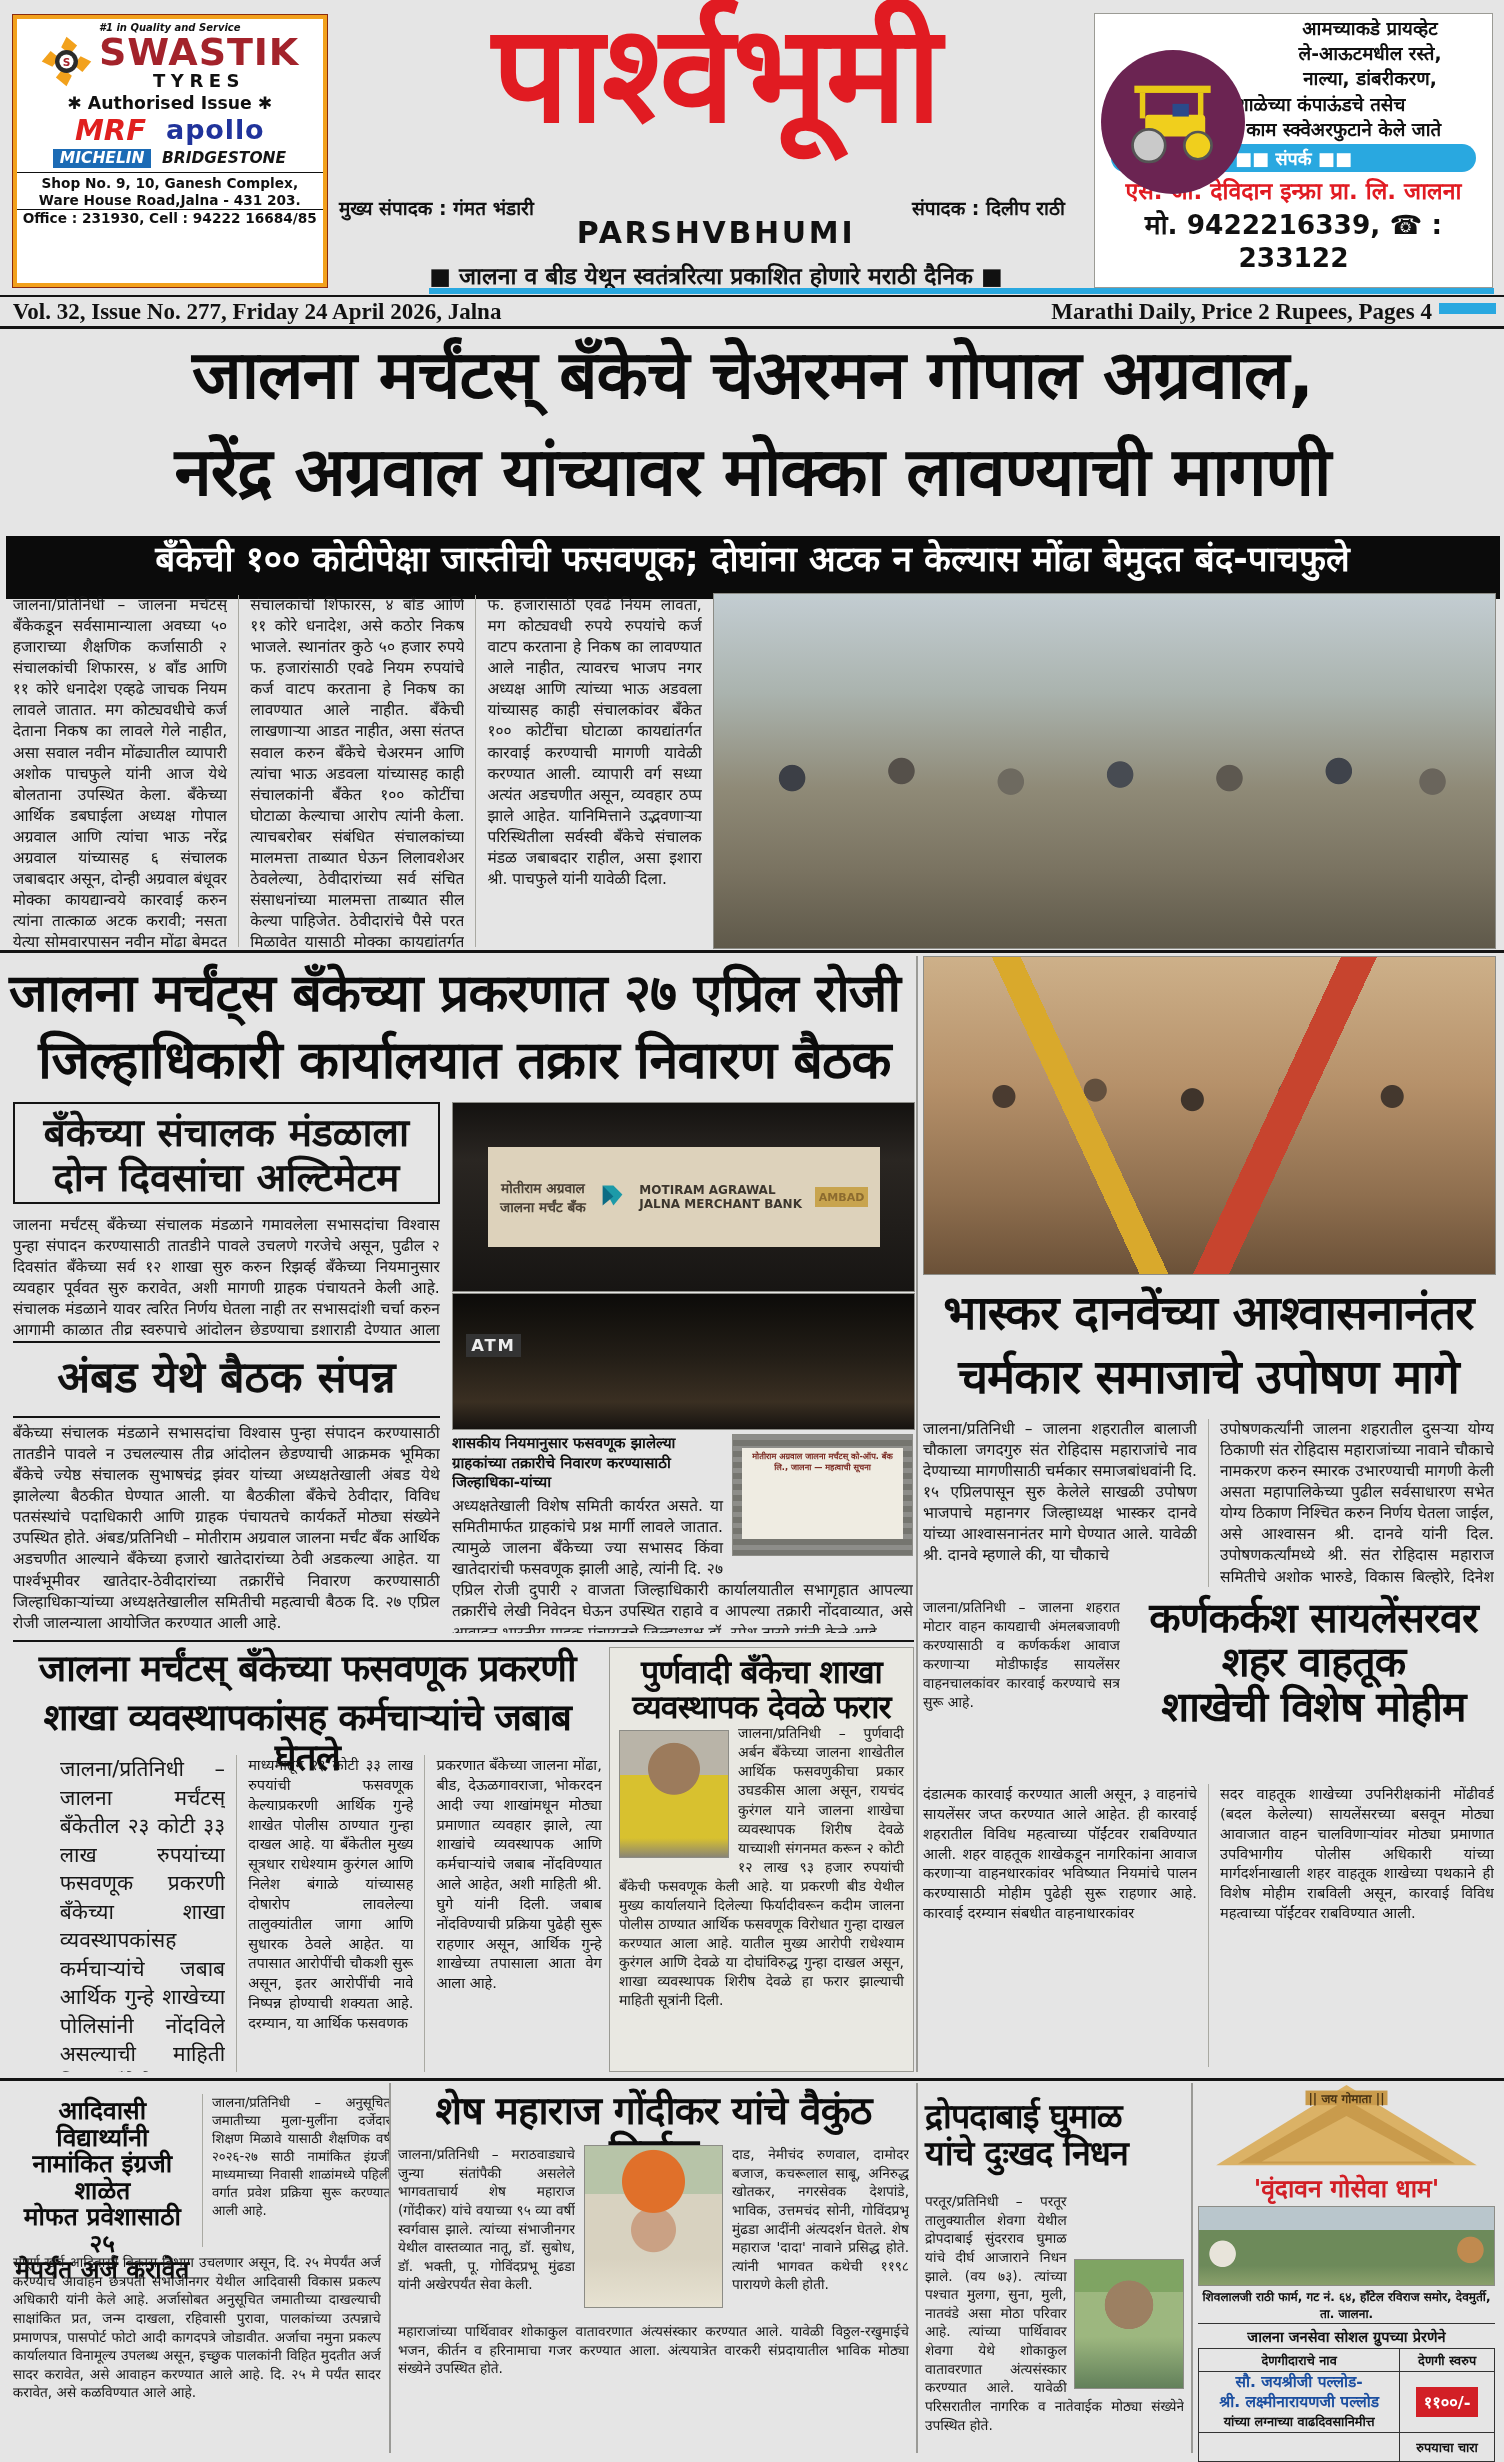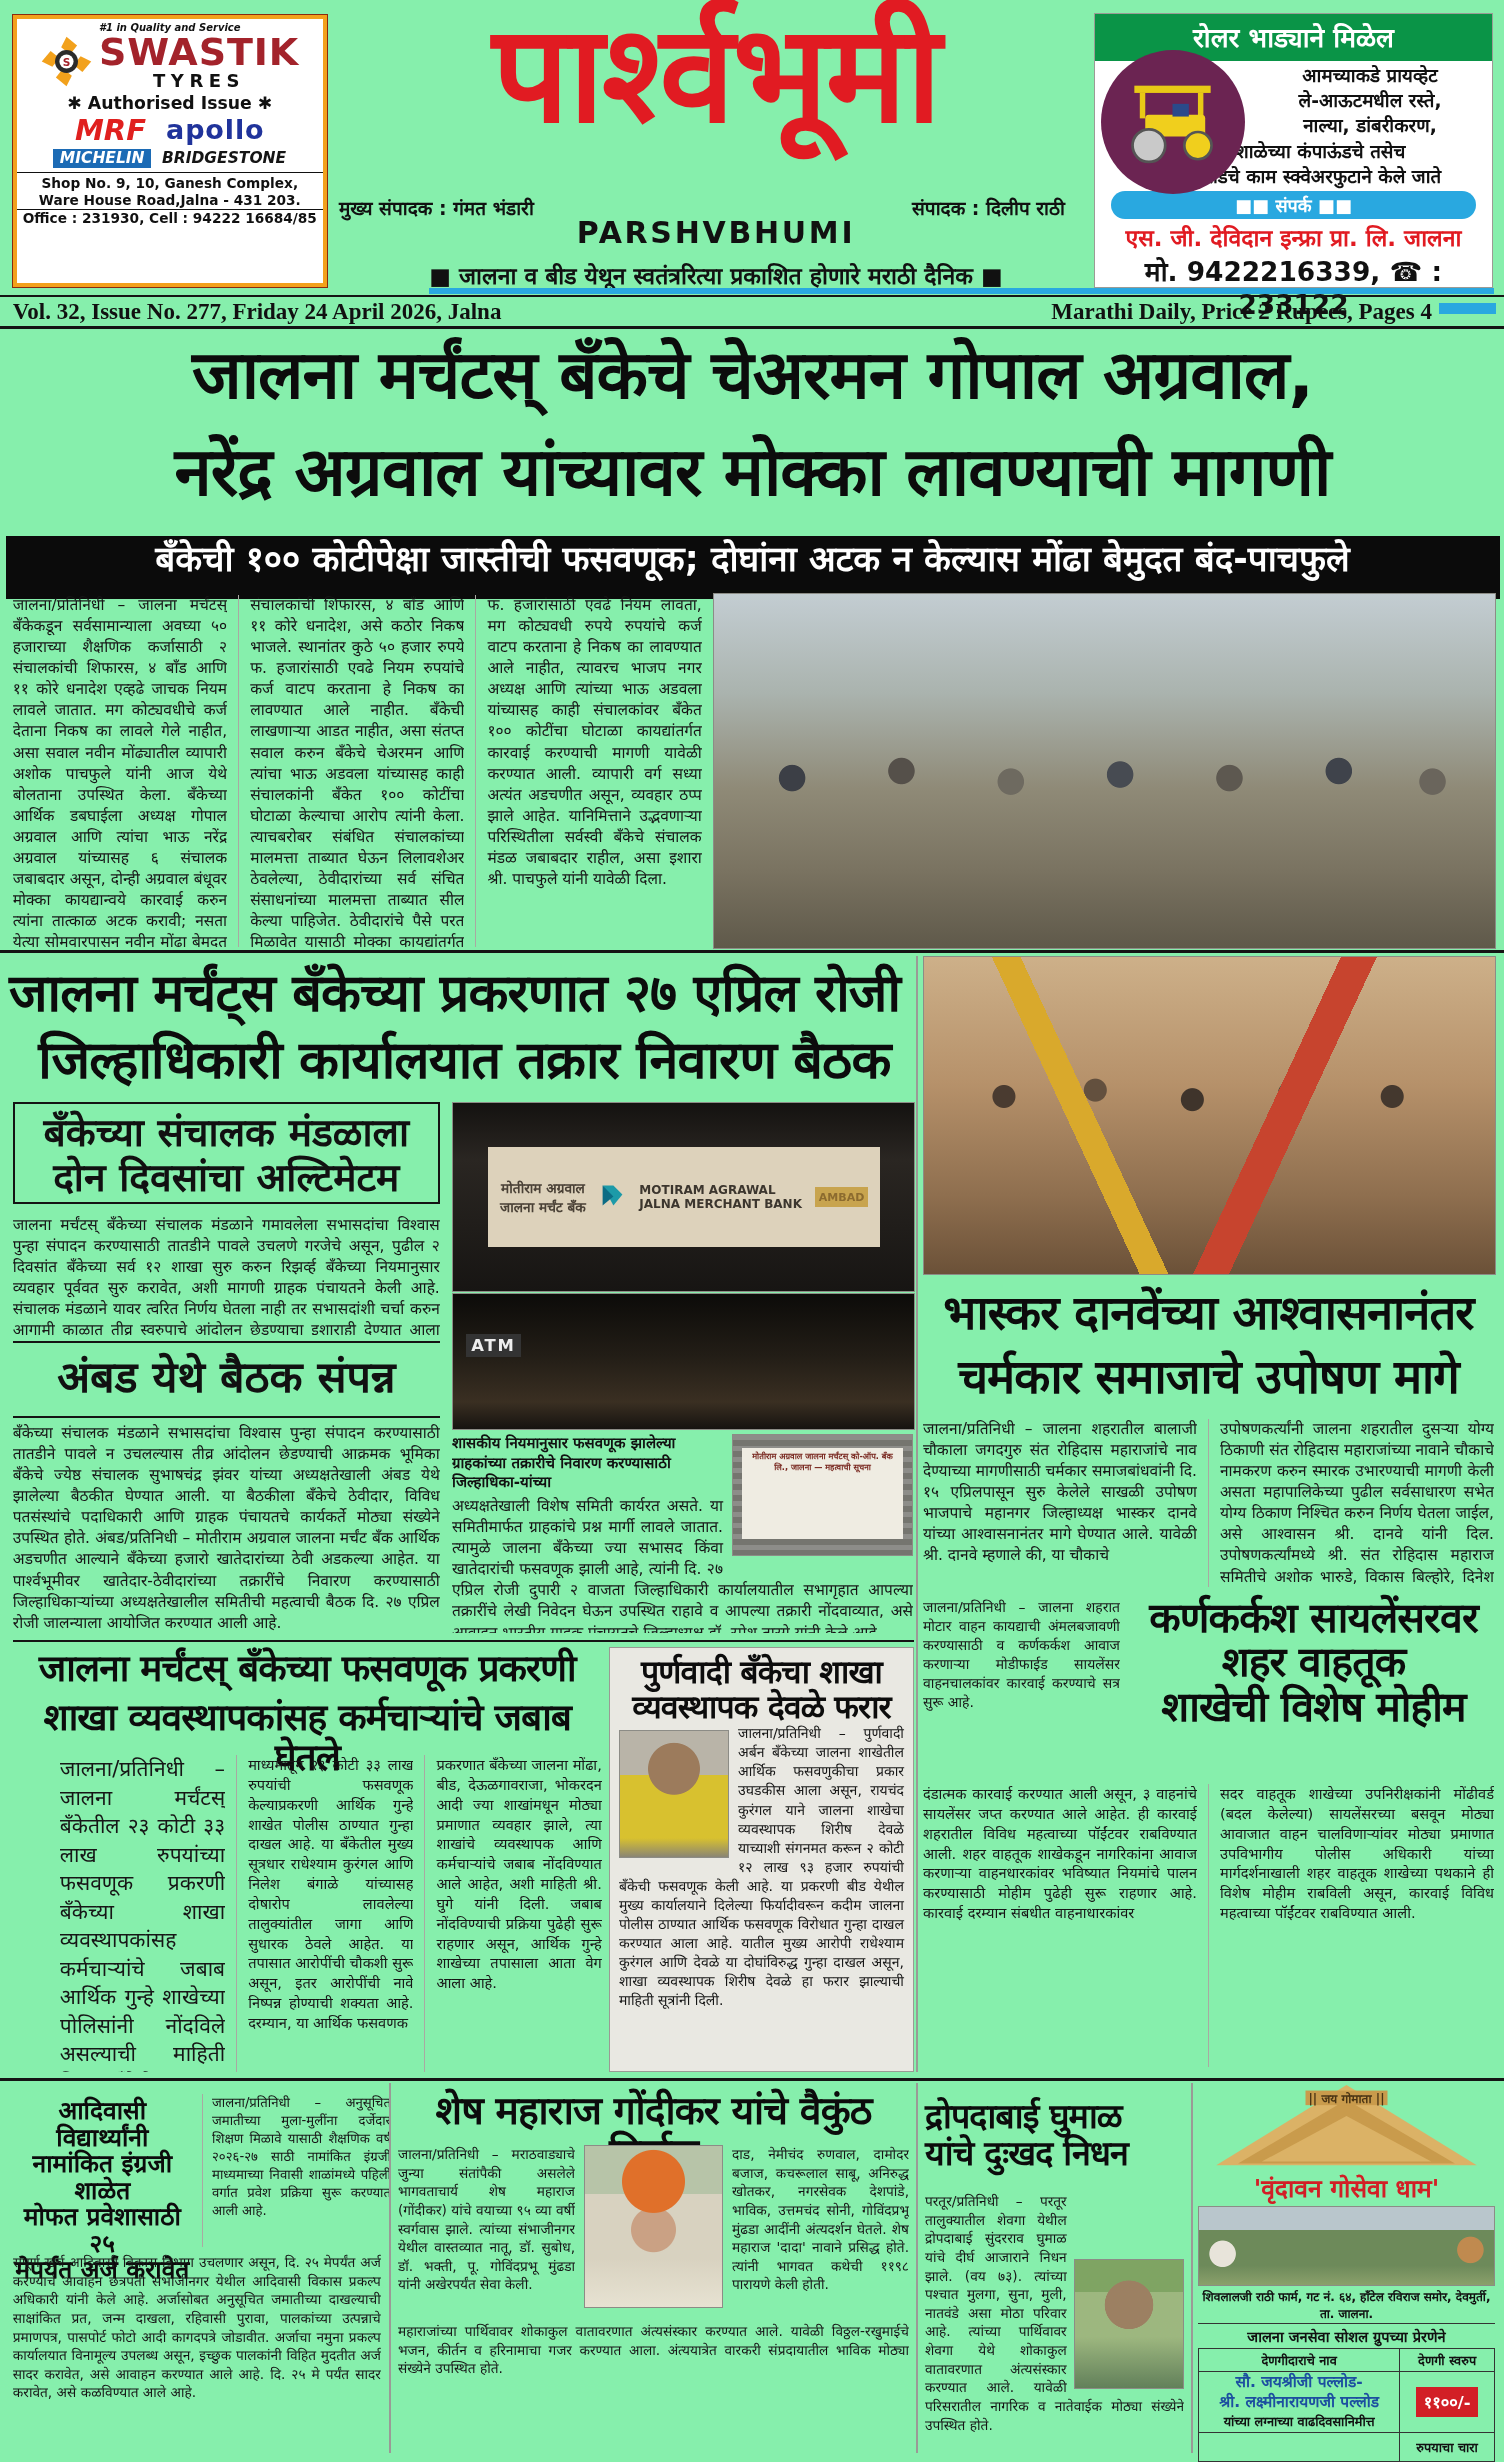--- a/index.html
+++ b/index.html
@@ -1,16 +1,16 @@
 <!DOCTYPE html>
 <html style="font-size:14.6px"><head>
 <meta charset="utf-8">
 <style>
   html,body{margin:0;padding:0;background:#777;}
-  .page{position:relative;width:1505px;height:2462px;margin:0 auto;background:#86efac;
+  .page{position:relative;width:1505px;height:2462px;margin:0 auto;background:#e5e5e5;
         font-family:"DejaVu Sans",sans-serif;color:#111;overflow:hidden;}
   .abs{position:absolute;}
   .rule{position:absolute;background:#141414;}
   .vrule{position:absolute;width:1.8px;background:#9a9a96;}
   .hl{font-weight:800;color:#0c0c0c;line-height:1.08;letter-spacing:-0.9px;text-align:center;}
   .body-txt{font-size:15.5px;line-height:1.36;text-align:justify;color:#161616;}
   .cols{display:flex;}
   .cols .c{flex:1;min-width:0;overflow:hidden;}
   .cols .c + .c{border-left:0.9px solid #a9a9a2;margin-left:11px;padding-left:11px;}
   .dl{font-family:"Liberation Serif","DejaVu Serif",serif;font-weight:700;font-size:23px;}
@@ -98,21 +98,20 @@
     </div>
   </div>
 
   <div class="title">पार्श्वभूमी</div>
   <div class="abs edline" style="left:339px;top:195px;">मुख्य संपादक : गंमत भंडारी</div>
   <div class="abs latin" style="left:342px;top:215px;width:748px;text-align:center;">PARSHVBHUMI</div>
   <div class="abs edline" style="left:912px;top:195px;">संपादक : दिलीप राठी</div>
   <div class="abs tagline" style="left:342px;top:259px;width:748px;">■ जालना व बीड येथून स्वतंत्ररित्या प्रकाशित होणारे मराठी दैनिक ■</div>
 
   <div class="rad">
-    <div class="ghead">रोलर भाड्याने मिळेल</div>
     <div class="rollerwrap">
       <svg width="109" height="88" viewBox="0 0 120 96">
         <rect x="18" y="8" width="84" height="8" fill="#e8c916"></rect>
         <rect x="24" y="16" width="6" height="28" fill="#e8c916"></rect>
           <rect x="88" y="16" width="6" height="28" fill="#e8c916"></rect>
         <rect x="30" y="40" width="66" height="24" rx="4" fill="#f0cf1d"></rect>
         <circle cx="34" cy="74" r="18" fill="#c9c9c9" stroke="#555" stroke-width="3"></circle>
         <circle cx="88" cy="74" r="15" fill="#f0cf1d" stroke="#555" stroke-width="3"></circle>
         <rect x="60" y="28" width="18" height="14" fill="#2a4a8a"></rect>
       </svg>

